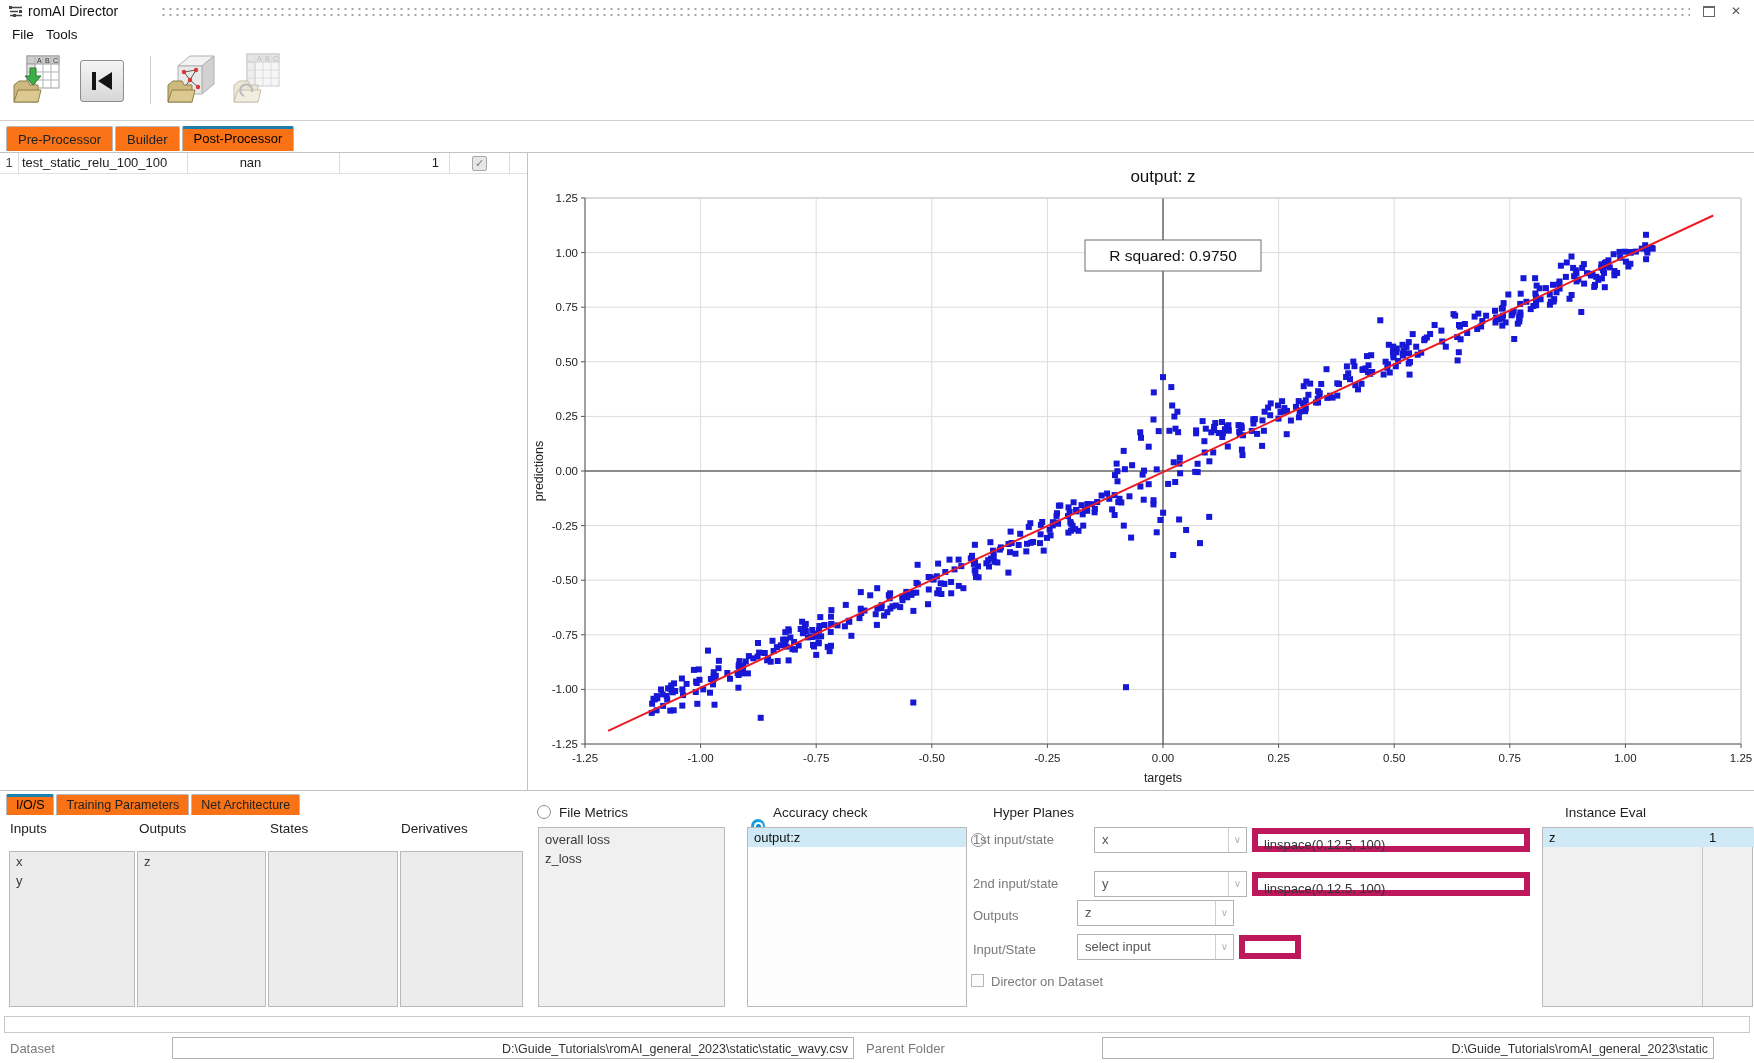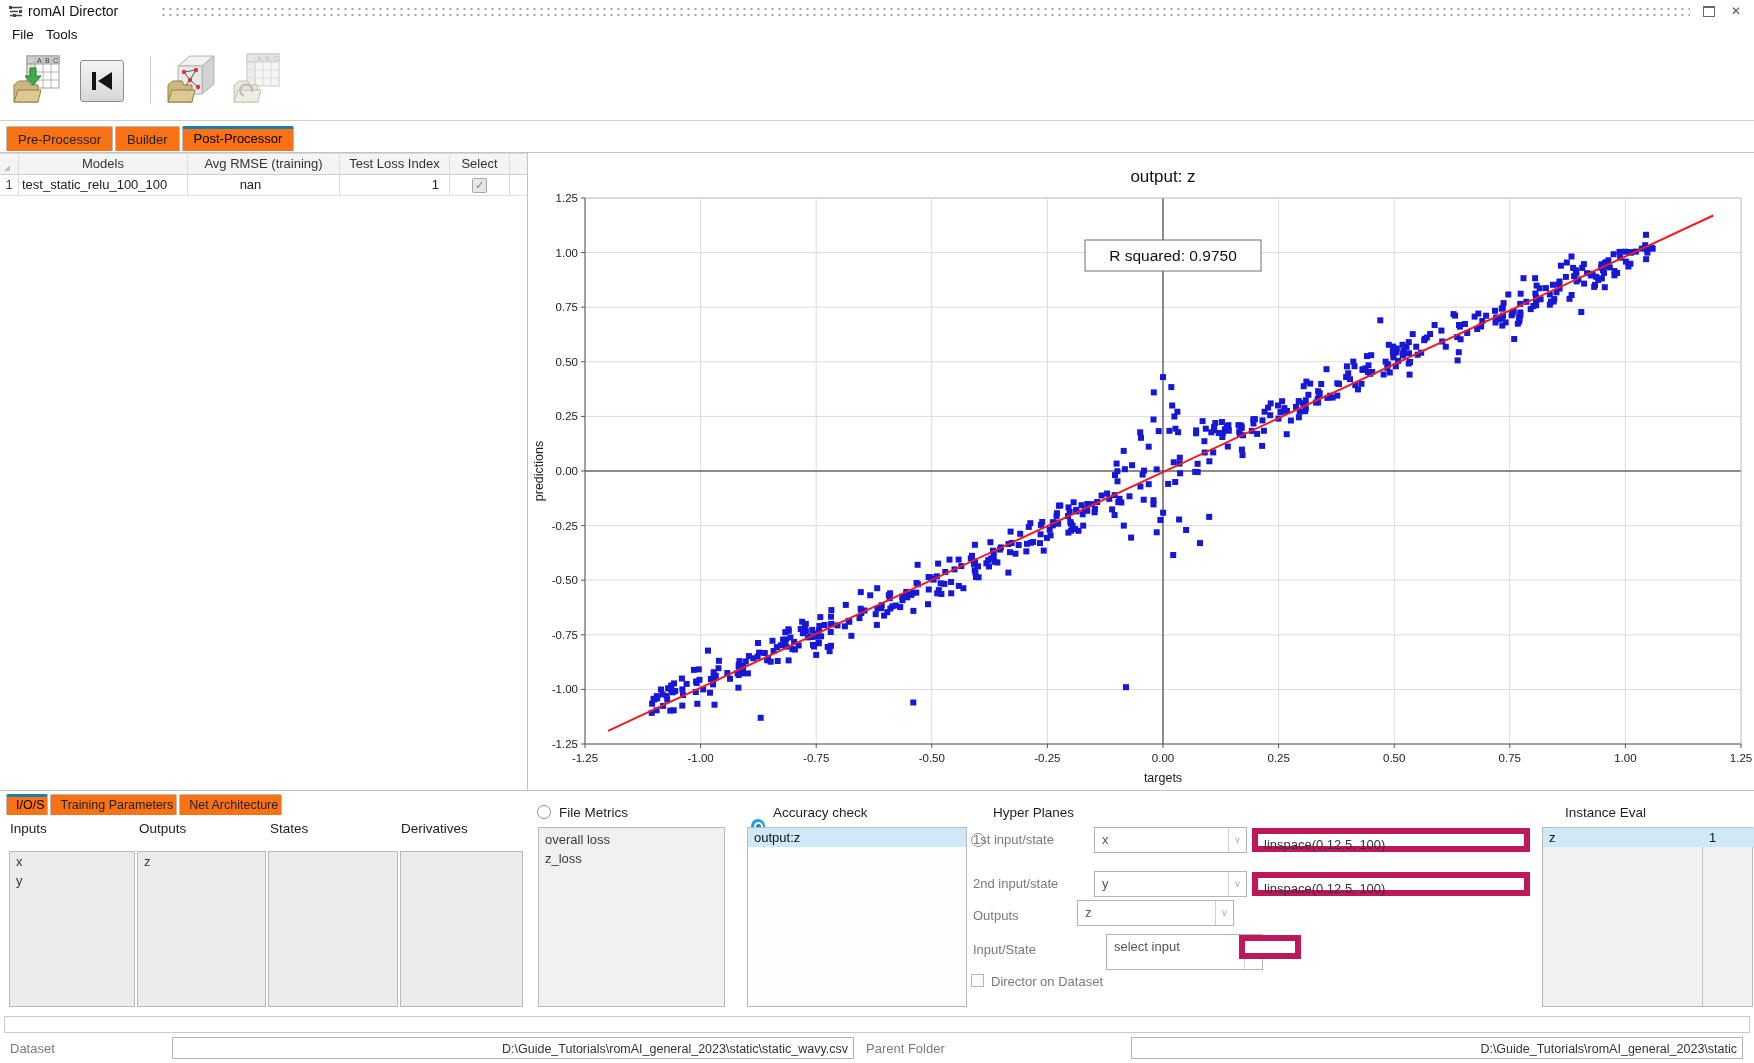--- a/index.html
+++ b/index.html
@@ -21,21 +21,21 @@
   .toolbtn2{left:80px;top:60px;width:42px;height:40px;border:1px solid #8d8d8d;border-radius:3px;
     background:linear-gradient(#f4f4f4,#d7d7d7);display:flex;align-items:center;justify-content:center}
   
   .hline{background:#d0d0d0;height:1px}
   .vline{background:#c2c2c2;width:1px}
   
   .tabrow{display:flex;gap:2px}
   .tab{border:1px solid #b9b9b9;border-bottom:none;background:#f97316;font-size:13px;color:#222;
     padding:5px 11px 4px 11px;border-radius:2px 2px 0 0;position:relative;z-index:2}
   .tab.active{border-top:3px solid #1c7fae;padding-top:2px;color:#000}
-  .tab.small{font-size:12.5px;padding:3px 3px 3px 9px}
+  .tab.small{font-size:12.5px;padding:3px 9px 3px 9px}
   .tab.small.active{padding-top:1px}
   
   .thead{display:flex;background:#f4f4f4;border-top:1px solid #d9d9d9;border-bottom:1px solid #cfcfcf;height:20px;line-height:20px;font-size:13px;color:#333}
   .trow{display:flex;background:#fff;border-bottom:1px solid #e0e0e0;height:20px;line-height:20px;font-size:13px;color:#222}
   .tc{border-right:1px solid #dcdcdc;box-sizing:border-box;overflow:hidden;white-space:nowrap}
   .sorttri{width:0;height:0;border-left:6px solid transparent;border-bottom:6px solid #c0c0c0;margin:11px 0 0 4px}
   .ckbox{width:13px;height:13px;background:#e7e7e7;border:1px solid #a8a8a8;border-radius:2px;
     font-size:11px;line-height:13px;color:#7c7c7c;text-align:center;margin:3px auto 0 auto}
   
   .seclabel{font-size:13.5px;color:#1f1f1f}
@@ -141,30 +141,20 @@
 
 <div class="abs hline" style="left:0;top:120px;width:1754px"></div>
 <div class="abs tabrow" style="left:6px;top:126px;z-index:3">
   <div class="tab">Pre-Processor</div>
   <div class="tab">Builder</div>
   <div class="tab active">Post-Processor</div>
 </div>
 <div class="abs hline" style="left:0;top:152px;width:1754px;background:#c2c2c2"></div>
 
 <div class="abs" style="left:0;top:153px;width:527px">
-  <div class="thead">
-    <div class="tc" style="width:19px">
-        <div class="sorttri"></div>
-      </div>
-    <div class="tc" style="width:169px;text-align:center">Models</div>
-    <div class="tc" style="width:152px;text-align:center">Avg RMSE (training)</div>
-    <div class="tc" style="width:110px;text-align:center">Test Loss Index</div>
-    <div class="tc" style="width:60px;text-align:center">Select</div>
-    <div style="flex:1"></div>
-  </div>
   <div class="trow">
     <div class="tc" style="width:19px;text-align:center;color:#444">1</div>
     <div class="tc" style="width:169px;padding-left:3px">test_static_relu_100_100</div>
     <div class="tc" style="width:152px;text-align:center;padding-right:26px">nan</div>
     <div class="tc" style="width:110px;text-align:right;padding-right:10px">1</div>
     <div class="tc" style="width:60px">
         <div class="ckbox">✓</div>
       </div>
     <div style="flex:1"></div>
   </div>
@@ -879,34 +869,34 @@
 </div>
 <div class="abs tfield" style="left:1252px;top:872px;width:278px;height:24px">linspace(0,12.5, 100)</div>
 
 <div class="abs flabel" style="left:973px;top:908px">Outputs</div>
 <div class="abs combo" style="left:1077px;top:900px;width:157px;height:26px">
   <span>z</span>
   <span class="chev">∨</span>
 </div>
 
 <div class="abs flabel" style="left:973px;top:942px">Input/State</div>
-<div class="abs combo" style="left:1106px;top:934px;width:157px;height:36px">
+<div class="abs combo" style="left:1077px;top:934px;width:157px;height:26px">
   <span>select input</span>
   <span class="chev">∨</span>
 </div>
 <div class="abs tfield" style="left:1239px;top:935px;width:62px;height:24px"></div>
 
 <div class="abs pcheck" style="left:971px;top:974px"></div>
 <div class="abs flabel" style="left:991px;top:974px">Director on Dataset</div>
 
 <div class="abs radio" style="left:1543px;top:805px"></div>
 <div class="abs seclabel" style="left:1565px;top:805px">Instance Eval</div>
 <div class="abs listbox lite" style="left:1542px;top:827px;width:211px;height:180px">
   <div style="position:absolute;left:159px;top:0;bottom:0;width:1px;background:#c4c4c4"></div>
   <div class="litem hl" style="position:absolute;left:0;top:0;width:153px">z</div>
   <div class="litem hl" style="position:absolute;left:160px;top:0;width:45px">1</div>
 </div>
 
 <div class="abs" style="left:4px;top:1016px;width:1744px;height:15px;background:#fff;border:1px solid #c9c9c9"></div>
 <div class="abs flabel" style="left:10px;top:1041px">Dataset</div>
 <div class="abs pathfield" style="left:172px;top:1037px;width:682px;height:22px">D:\Guide_Tutorials\romAI_general_2023\static\static_wavy.csv</div>
 <div class="abs flabel" style="left:866px;top:1041px">Parent Folder</div>
-<div class="abs pathfield" style="left:1131px;top:1037px;width:612px;height:22px">D:\Guide_Tutorials\romAI_general_2023\static</div>
+<div class="abs pathfield" style="left:1102px;top:1037px;width:612px;height:22px">D:\Guide_Tutorials\romAI_general_2023\static</div>
 
 </body></html>

